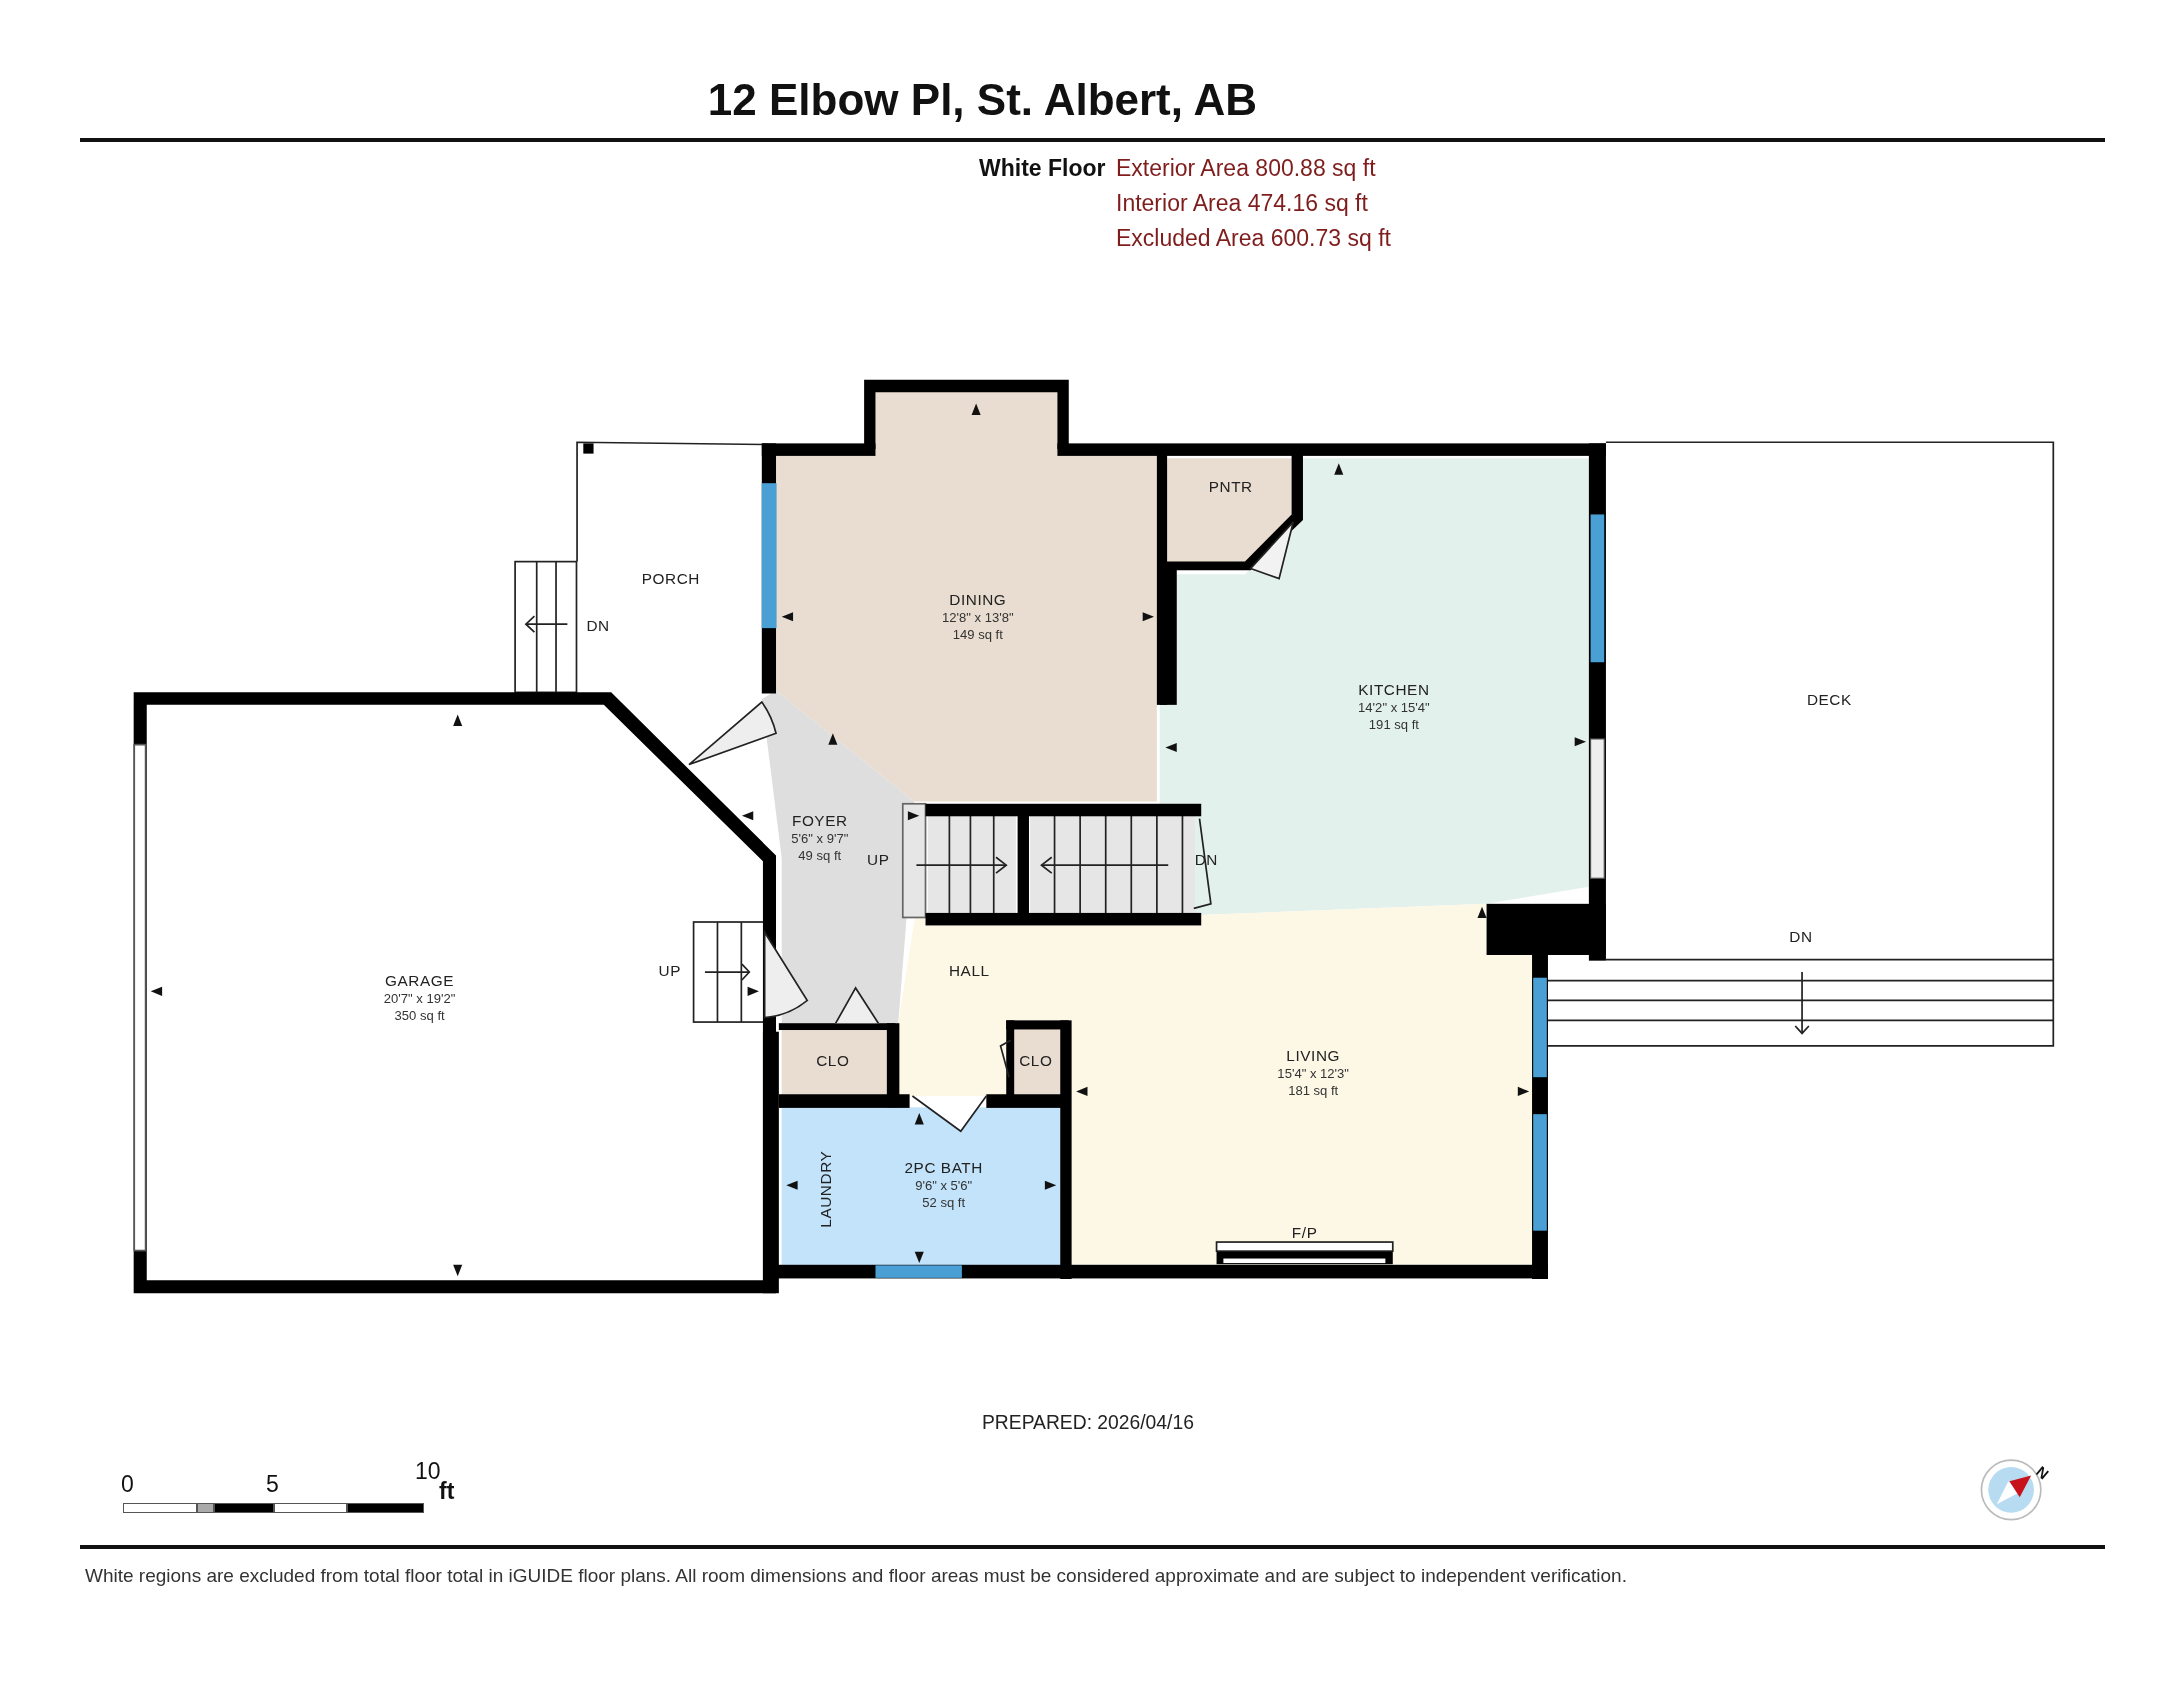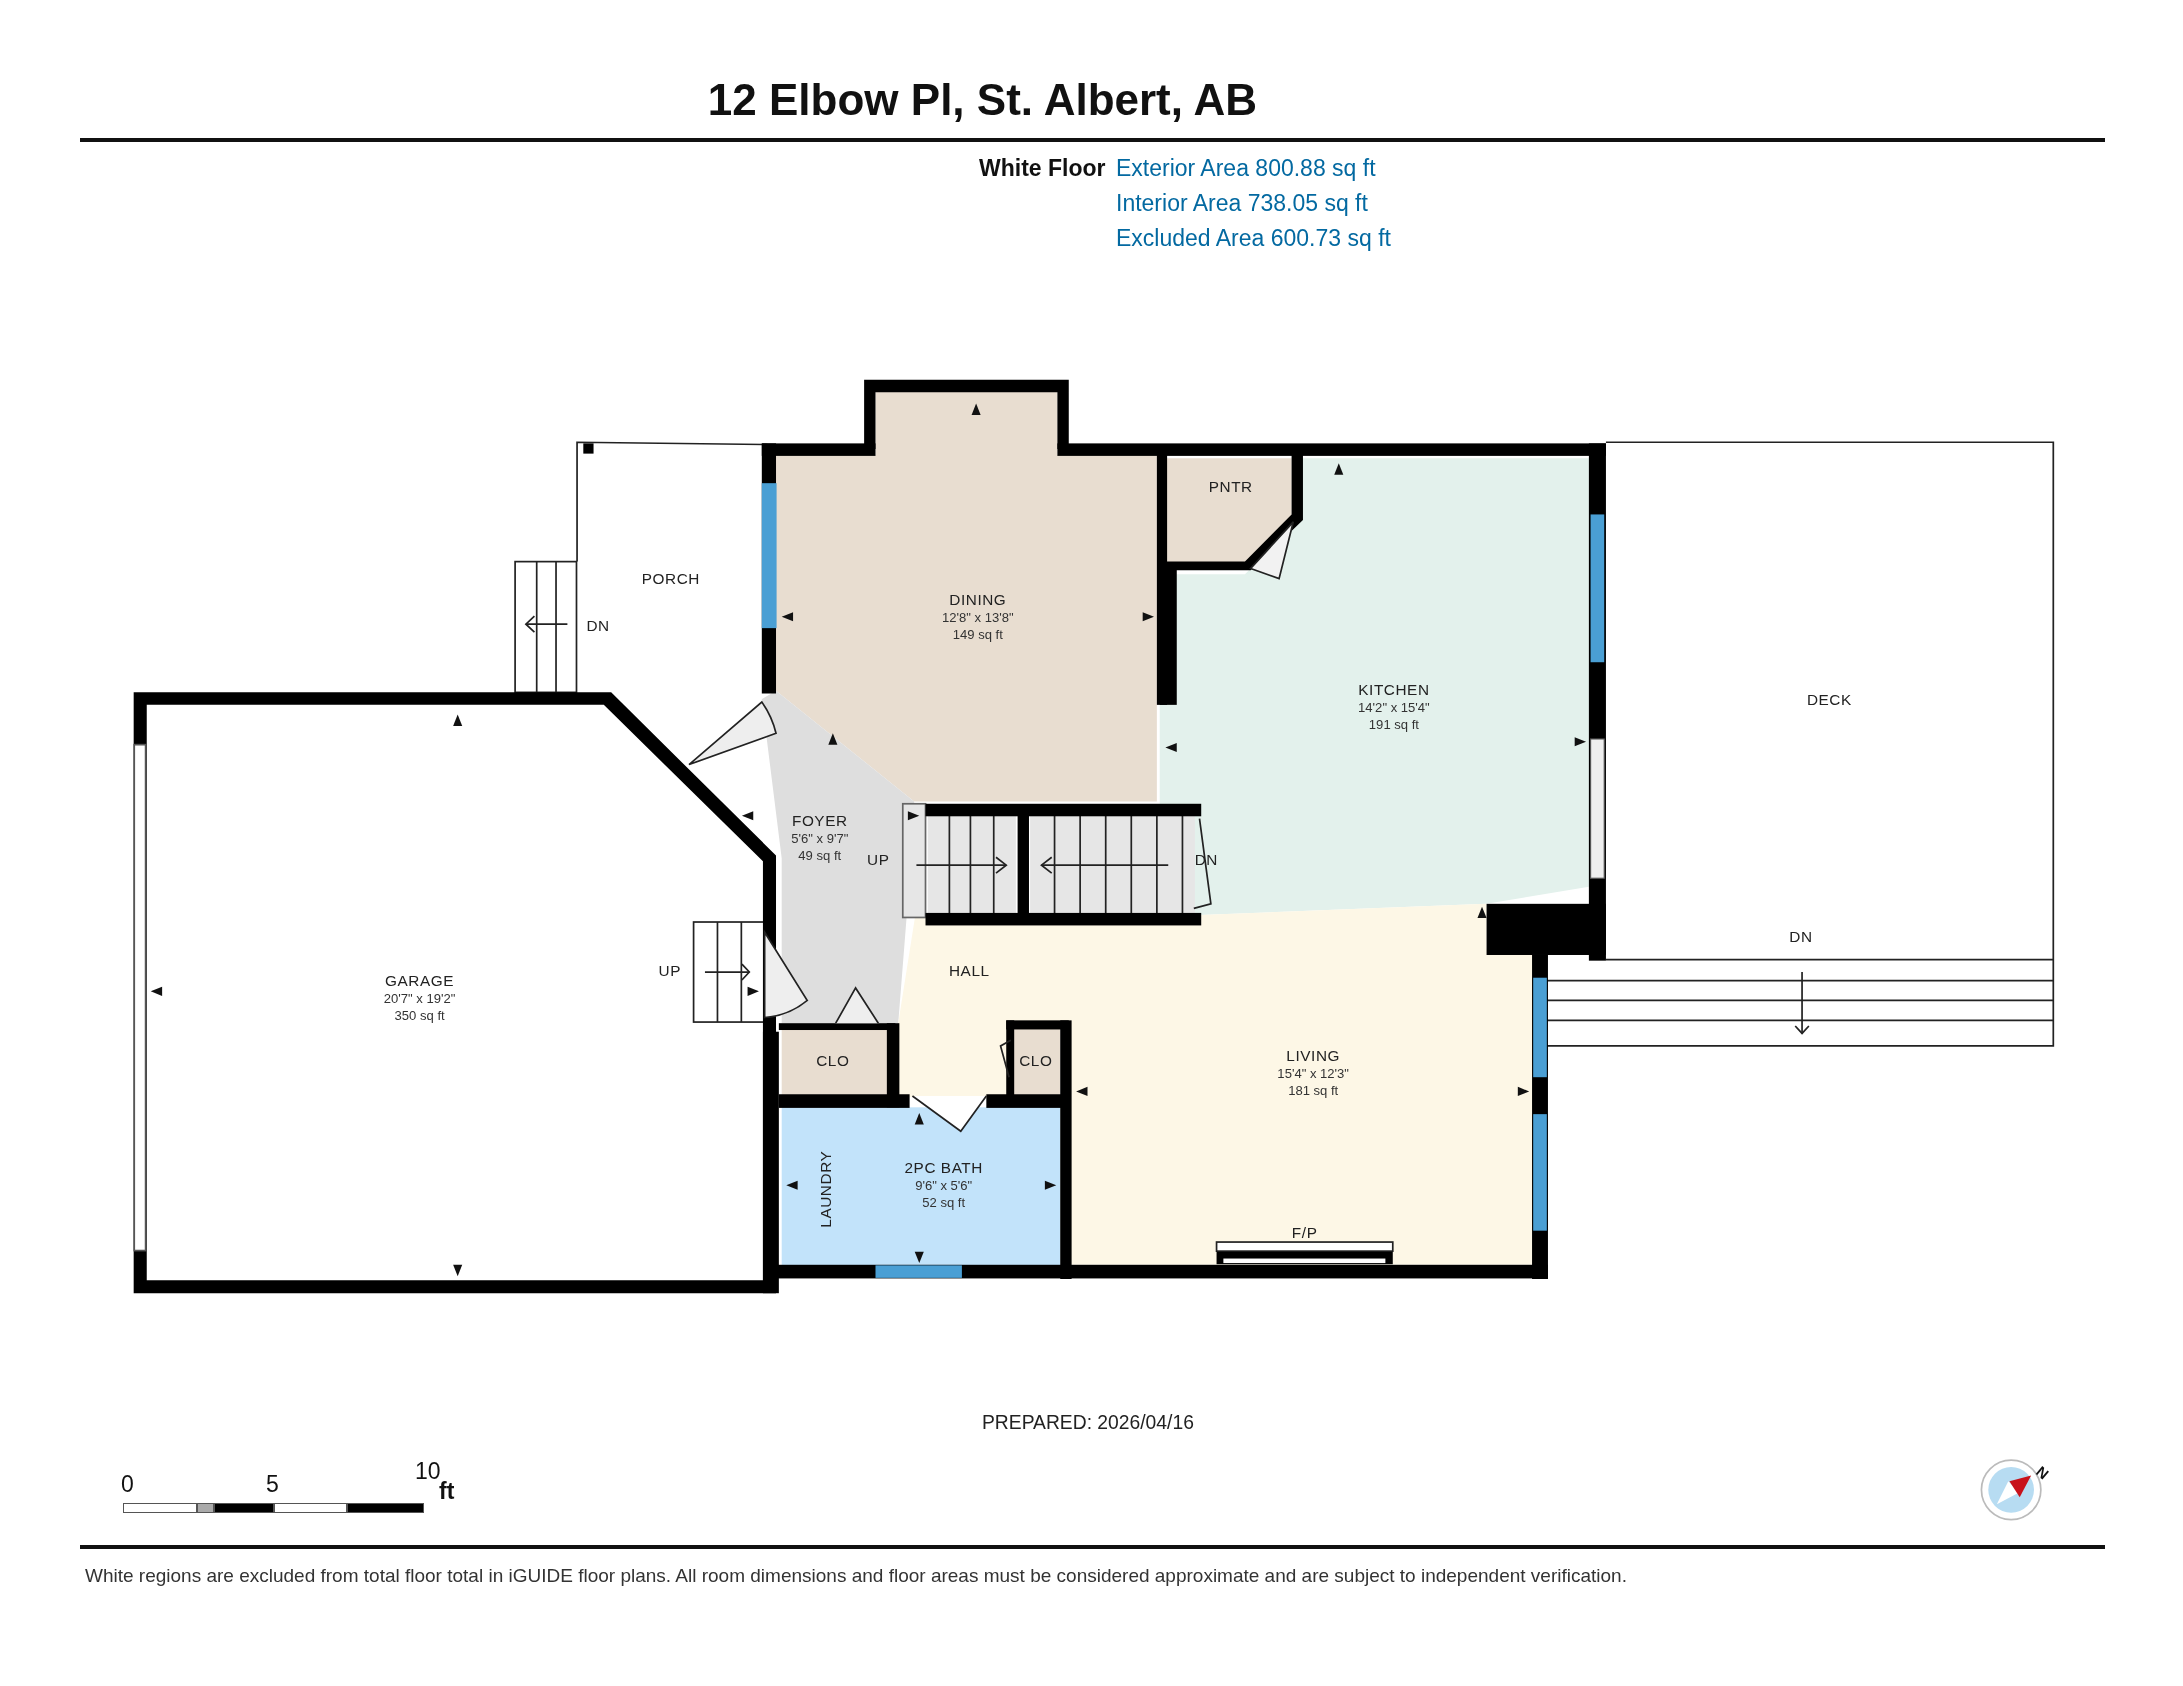--- a/index.html
+++ b/index.html
@@ -2,39 +2,39 @@
 <html style="font-size:9px"><head>
 <meta charset="utf-8">
 <style>
   html, body { margin:0; padding:0; background:#ffffff; }
   body { width:2183px; height:1686px; position:relative; overflow:hidden; font-family:"Liberation Sans", sans-serif; color:#111; }
   .title { position:absolute; left:0; width:1965px; top:75px; text-align:center; font-size:44px; font-weight:bold; letter-spacing:0px; }
   .rule { position:absolute; left:80px; width:2025px; height:4px; background:#111; }
   .rule.top { top:138px; }
   .rule.bottom { top:1545px; }
   .floor-label { position:absolute; left:979px; top:155px; font-size:23px; font-weight:bold; }
-  .area-line { position:absolute; left:1116px; font-size:23px; color:#0369a1;text-align:right; }
+  .area-line { position:absolute; left:1116px; font-size:23px; color:#7f1d1d;text-align:right; }
   .plan { position:absolute; left:0; top:0; }
   .room-name { font-family:"Liberation Sans", sans-serif; font-size:27px; fill:#222; text-anchor:middle; letter-spacing:1px; }
   .room-dim { font-family:"Liberation Sans", sans-serif; font-size:23px; fill:#333; text-anchor:middle; }
   .scale-num { position:absolute; font-size:23px; color:#111; }
   .scale-bar { position:absolute; top:1503px; height:10.2px; border:1.1px solid #555; box-sizing:border-box; }
   .prepared { position:absolute; left:982px; top:1412px; font-size:19.3px; color:#222; }
   .disclaimer { position:absolute; left:85px; top:1565px; font-size:19px; color:#333; }
   .compass { position:absolute; left:1974px; top:1447px; width:80px; height:80px; }
 </style>
 </head>
 <body>
 
 <div class="title">12 Elbow Pl, St. Albert, AB</div>
 <div class="rule top"></div>
 
 <div class="floor-label">White Floor</div>
 <div class="area-line" style="top:155px">Exterior Area 800.88 sq ft</div>
-<div class="area-line" style="top:190px">Interior Area 738.05 sq ft</div>
+<div class="area-line" style="top:190px">Interior Area 474.16 sq ft</div>
 <div class="area-line" style="top:225px">Excluded Area 600.73 sq ft</div>
 
 <svg class="plan" width="2183" height="1686" viewBox="0 0 3840 2966" xmlns="http://www.w3.org/2000/svg">
 
   <g>
 
     <polygon fill="#e8ddd0" points="1365,800 1540,800 1540,688 1860,688 1860,800 2035,800 2035,1410 1608,1410 1365,1215"></polygon>
 
     <polygon fill="#e8ddd0" points="2050,806 2272,806 2272,910 2190,990 2050,990"></polygon>
 

